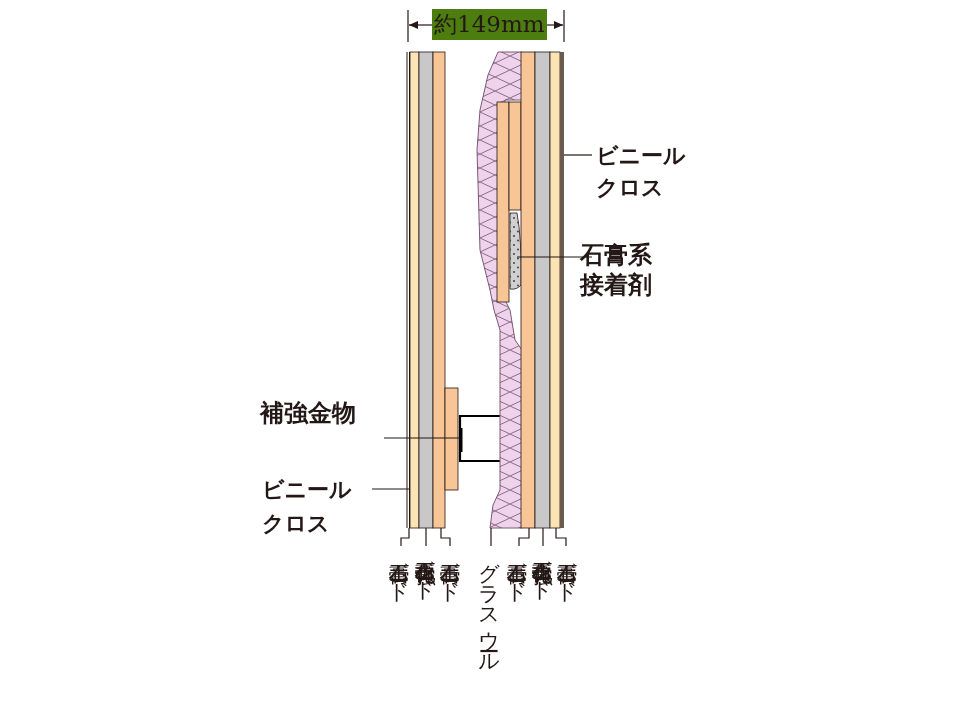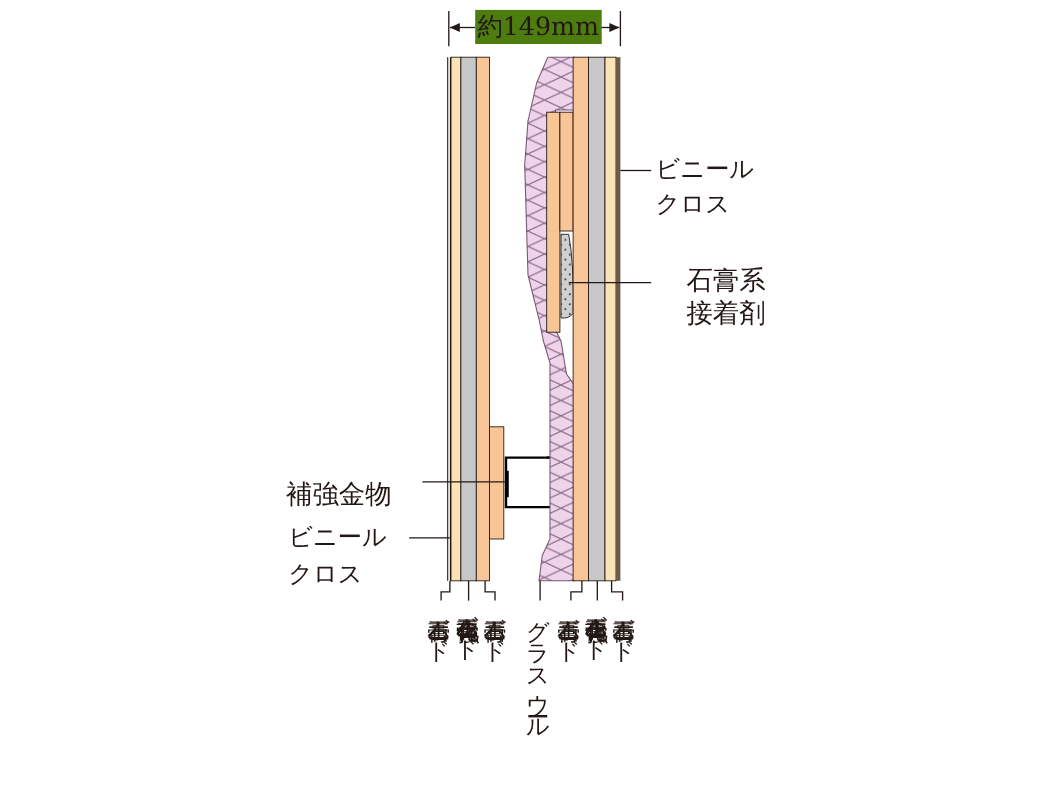--- a/index.html
+++ b/index.html
@@ -1,19 +1,19 @@
 <!DOCTYPE html>
 <html><head>
 <meta charset="utf-8">
 <style>
   html, body { margin: 0; padding: 0; background: #ffffff; }
   body { width: 960px; height: 720px; position: relative; overflow: hidden;
          font-family: "DejaVu Serif", "Liberation Serif", serif; color: #231815; }
   #diagram { position: absolute; left: 0; top: 0; width: 960px; height: 720px; }
-  .label { position: absolute; font-size: 22px; line-height: 26px; color: #231815; white-space: nowrap; }
+  .label { position: absolute; font-size: 22px; line-height: 26px; color: #231815; white-space: nowrap; font-weight: bold; }
   .vlabel { position: absolute; font-size: 21px; line-height: 21px; writing-mode: vertical-rl;
             text-orientation: upright; color: #231815; letter-spacing: -1px; }
   .dim-label { position: absolute; font-size: 23px; background: #4d7c0f; padding: 0 2px; color:#231815; }
 </style>
 </head>
 <body>
 
 <svg id="diagram" width="960" height="720" viewBox="0 0 960 720" xmlns="http://www.w3.org/2000/svg">
   <defs>
     <pattern id="gw" patternUnits="userSpaceOnUse" width="30" height="14">
@@ -82,26 +82,26 @@
   </g>
 </svg>
 
 <div class="dim-label" style="left:432px; top:9px;">約149mm</div>
 
 <div class="label" style="left:596px; top:142px;">
   <div>ビニール</div>
   <div style="margin-top:6px;">クロス</div>
 </div>
 
-<div class="label" style="left:624px; top:240px; font-size:24px; line-height:30px;">
+<div class="label" style="left:580px; top:240px; font-size:24px; line-height:30px;">
   <div>石膏系</div>
   <div>接着剤</div>
 </div>
 
-<div class="label" style="left:260px; top:436px; font-size:24px;">補強金物</div>
+<div class="label" style="left:260px; top:400px; font-size:24px;">補強金物</div>
 
 <div class="label" style="left:262px; top:476px;">
   <div>ビニール</div>
   <div style="margin-top:8px;">クロス</div>
 </div>
 
 <div class="vlabel" style="left:388px; top:548px;">石膏ボード</div>
 <div class="vlabel" style="left:414px; top:548px;">強化石膏ボード</div>
 <div class="vlabel" style="left:439px; top:548px;">石膏ボード</div>
 <div class="vlabel" style="left:478px; top:548px;">グラスウール</div>

